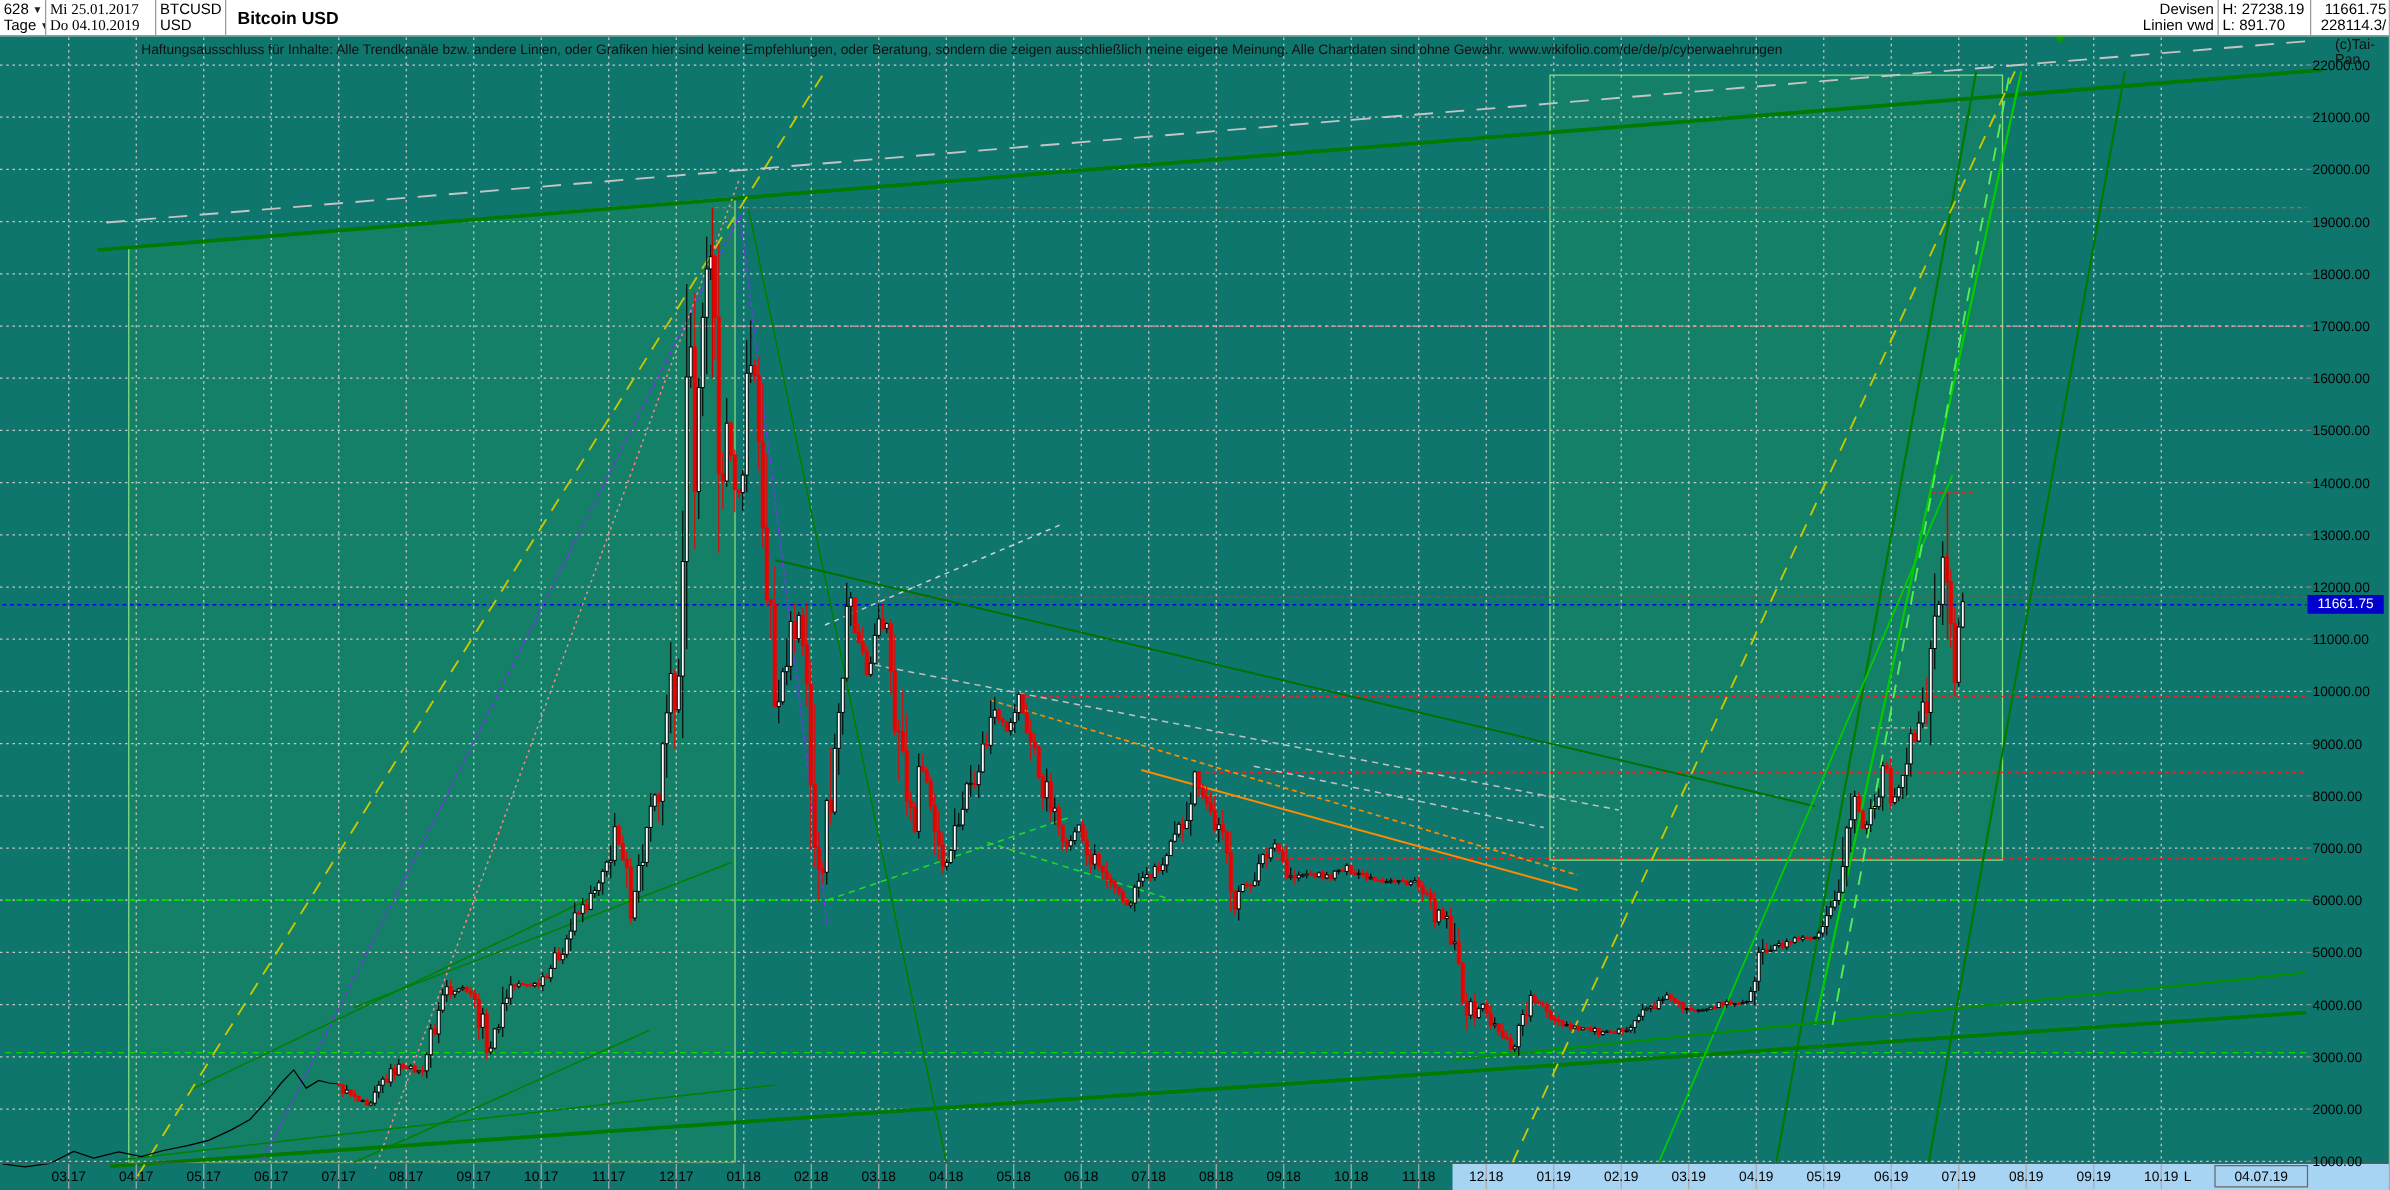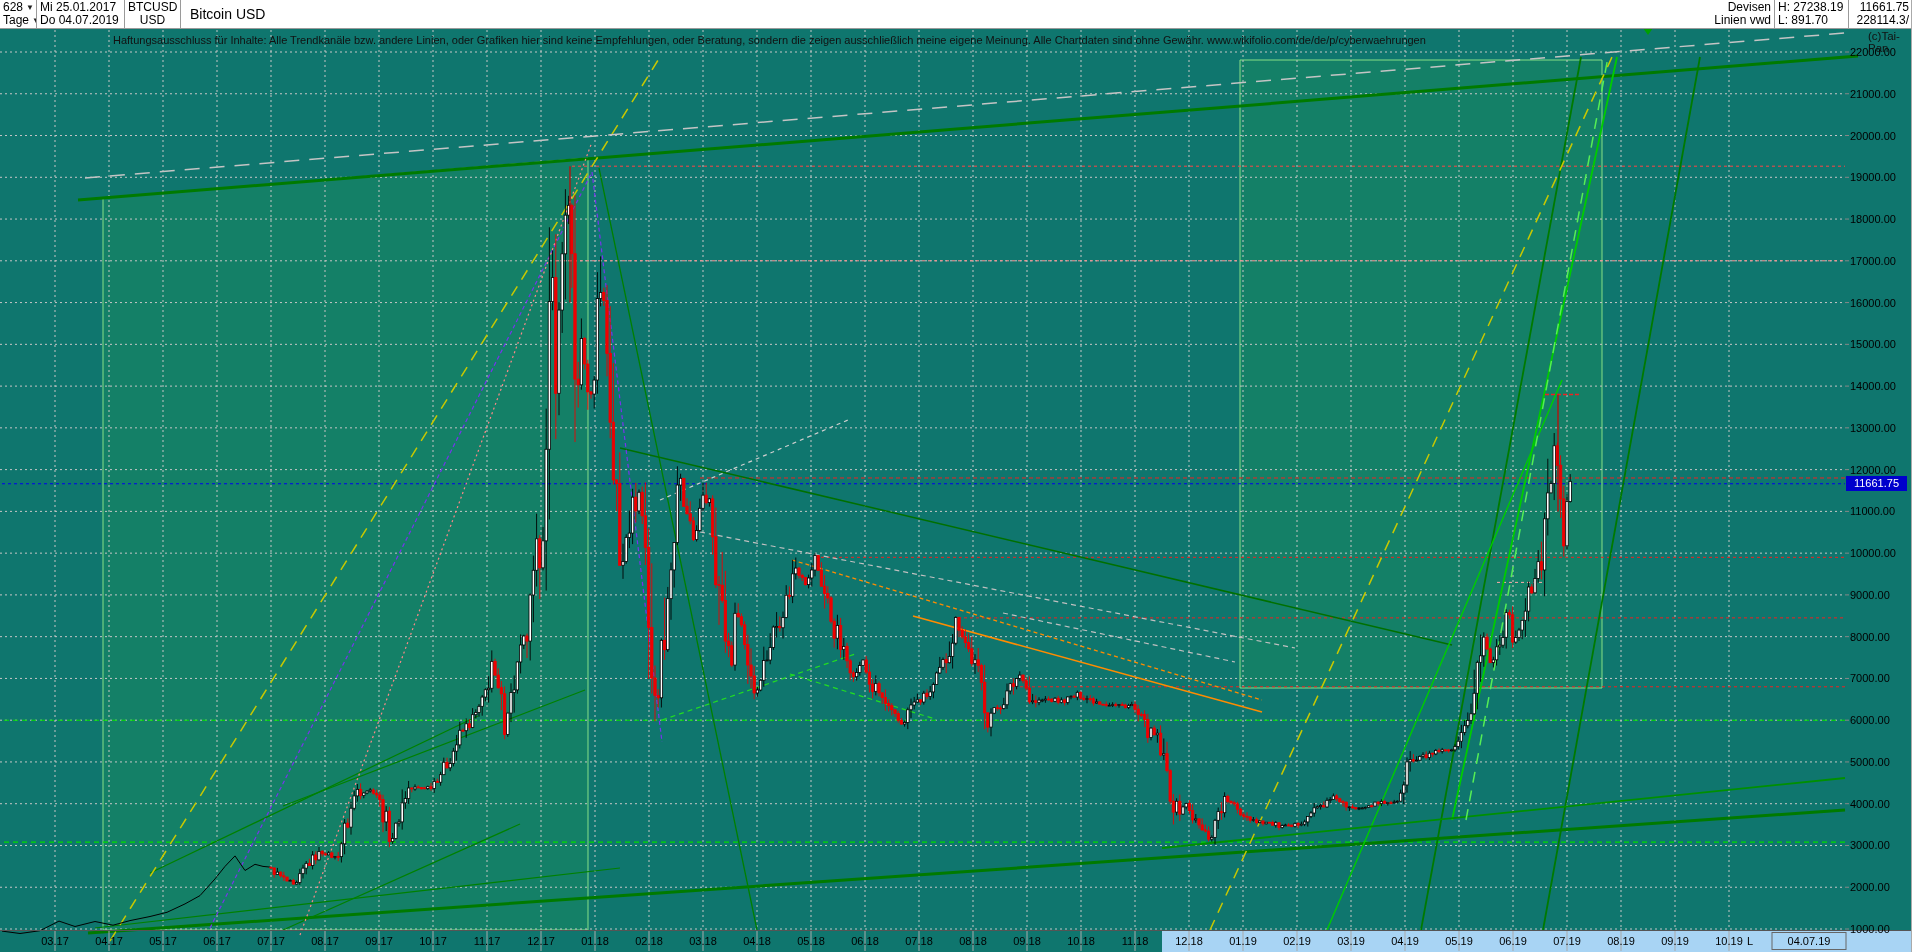--- a/index.html
+++ b/index.html
@@ -7,21 +7,21 @@
           font-family:"Liberation Sans",sans-serif;color:#000;}
   
   .hdr{position:absolute;top:0;left:0;width:100%;height:28px;background:#fff;
        border-bottom:1px solid #9a9a9a;z-index:30;font-size:12px;}
   .cell{position:absolute;box-sizing:border-box;white-space:nowrap;overflow:hidden;
         padding:0 3px;line-height:13px;}
   .brd{border-right:1px solid #9a9a9a;}
   .row2{display:flex;flex-direction:column;justify-content:space-between;height:28px;padding:1px 3px;}
   .ddl{display:flex;align-items:center;gap:3px;cursor:default;}
   .ddl .arr{font-size:8px;color:#222;}
-  .title{font-weight:normal;font-size:14px;line-height:28px;}
+  .title{font-weight:bold;font-size:14px;line-height:28px;}
   .num{text-align:right;}
   
   .disclaimer{position:absolute;top:34px;left:113px;z-index:20;font-size:11px;color:#111;
               white-space:nowrap;}
   .copyright{position:absolute;top:30px;left:1868px;z-index:20;font-size:11.5px;color:#111;}
   .pricetag{position:absolute;left:1846px;width:61px;height:15px;z-index:25;background:#0000cc;
             color:#fff;font-size:11px;line-height:15px;text-align:center;}
   svg{position:absolute;top:0;left:0;z-index:5;}
   .edge{position:absolute;top:0;right:0;width:1px;height:952px;background:#aaa;z-index:40;}
 </style>
@@ -34,25 +34,25 @@
     <div class="cell brd row2" style="left:0;width:37px;">
       <span class="ddl">
         <span>628</span>
         <span class="arr">▼</span>
       </span>
       <span class="ddl">
         <span>Tage</span>
         <span class="arr">▼</span>
       </span>
     </div>
-    <div class="cell brd row2" style="left:37px;width:88px;">
+    <div class="cell brd row2" style="left:37px;width:88px;font-family:Liberation Serif, serif;">
       <span>Mi 25.01.2017</span>
-      <span>Do 04.07.2019</span>
+      <span>Do 04.10.2019</span>
     </div>
-    <div class="cell brd row2" style="left:125px;width:56px;text-align:center;">
+    <div class="cell brd row2" style="left:125px;width:56px;">
       <span>BTCUSD</span>
       <span>USD</span>
     </div>
     <div class="cell title" style="left:187px;width:400px;">Bitcoin USD</div>
 
     <div class="cell brd row2" style="left:1705px;width:70px;text-align:right;">
       <span>Devisen</span>
       <span>Linien vwd</span>
     </div>
     <div class="cell brd row2" style="left:1775px;width:74px;">

